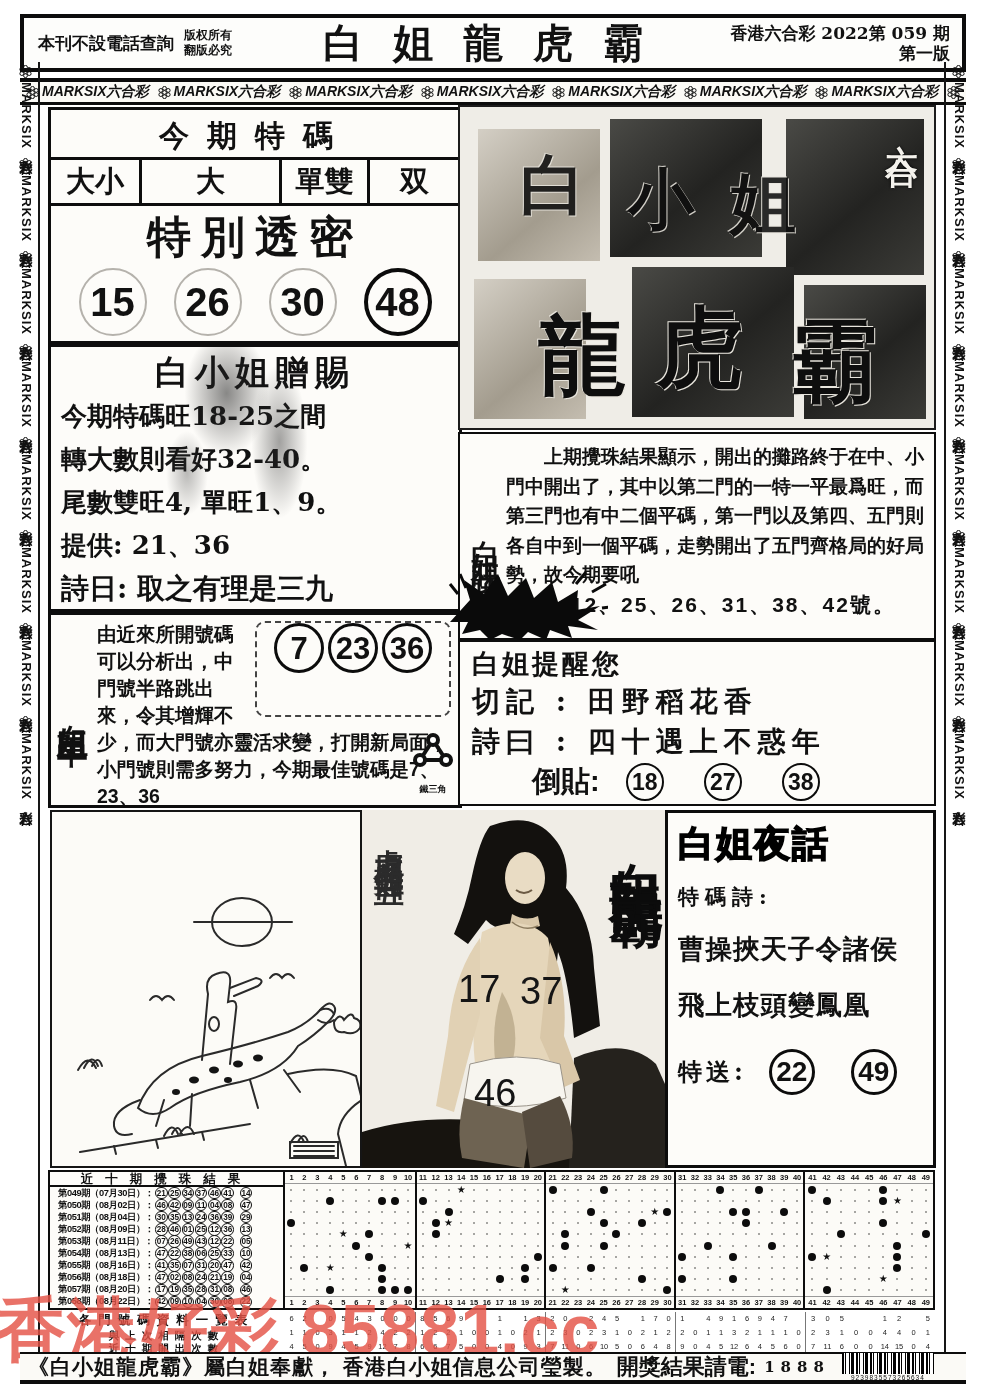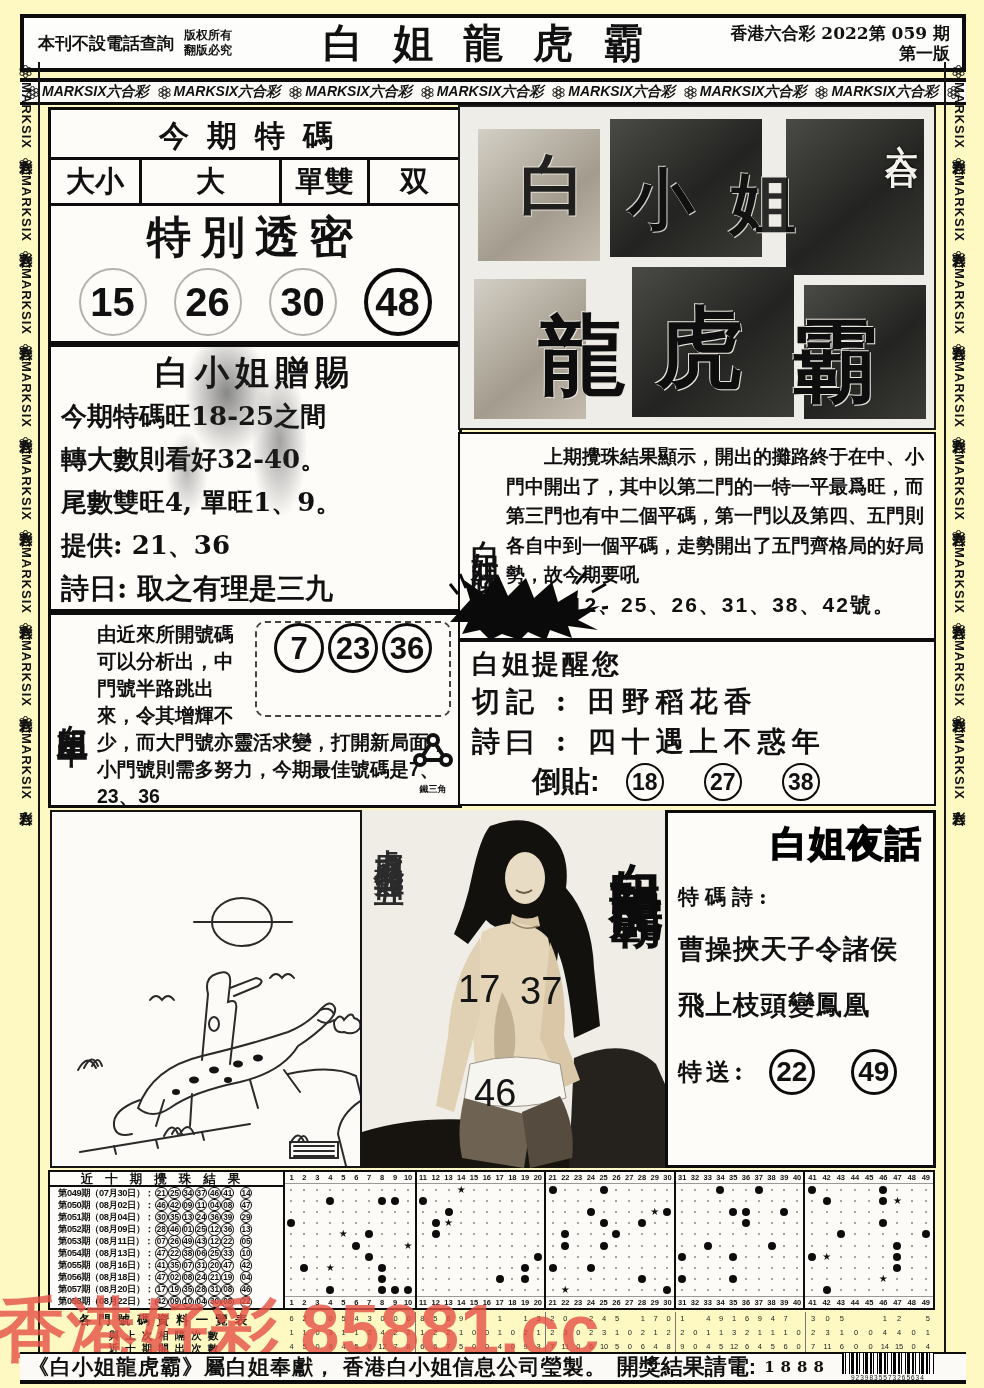--- a/index.html
+++ b/index.html
@@ -1,16 +1,16 @@
 <!DOCTYPE html>
 <html><head>
 <meta charset="utf-8">
 <style>
   html,body{margin:0;padding:0;background:#d8d8d4;}
-  #page{position:relative;width:984px;height:1388px;background:#fef9c3;overflow:hidden;
+  #page{position:relative;width:984px;height:1388px;background:#ffffff;overflow:hidden;
         font-family:"Liberation Sans",sans-serif;color:#111;}
   [data-name]{box-sizing:border-box;}
   .vert{writing-mode:vertical-rl;text-orientation:upright;}
 
   
   #header-box{position:absolute;left:20px;top:14px;width:946px;height:58px;border:4px solid #0c0c0c;
               background:#fdfdfb;display:flex;align-items:center;}
   #hdr-notice{font-size:17px;font-weight:900;padding:0 10px 0 14px;white-space:nowrap;}
   #hdr-copy{font-size:12px;font-weight:700;line-height:15px;padding-right:8px;font-family:"DejaVu Serif",serif;}
   #hdr-title{flex:1;text-align:center;font-size:40px;font-weight:900;letter-spacing:30px;
@@ -113,21 +113,21 @@
   #tixing-box{left:458px;top:640px;width:478px;height:166px;border:2px solid #0d0d0d;padding:4px 12px;}
   #tx-title{font-size:27px;font-weight:900;font-family:"DejaVu Serif",serif;letter-spacing:3px;}
   .tx-line{font-size:28px;font-family:"DejaVu Serif",serif;font-weight:700;letter-spacing:6px;line-height:40px;white-space:nowrap;}
   #tx-daotie{display:flex;align-items:center;gap:26px;padding-left:60px;}
   #tx-daotie-label{font-size:29px;font-weight:900;}
   .sm-circ{width:38px;height:38px;border-radius:50%;border:2.5px solid #0c0c0c;display:flex;align-items:center;
            justify-content:center;font-size:23px;font-weight:700;}
 
   
   #yehua-box{left:665px;top:810px;width:271px;height:358px;border:3px solid #0c0c0c;padding:4px 10px;}
-  #yh-title{text-align:right;font-size:36px;font-weight:900;font-family:"DejaVu Serif",serif;letter-spacing:2px;
+  #yh-title{text-align:left;font-size:36px;font-weight:900;font-family:"DejaVu Serif",serif;letter-spacing:2px;
             -webkit-text-stroke:1.5px #000;height:52px;line-height:52px;}
   .yh-label{font-size:21px;font-weight:900;font-family:"DejaVu Serif",serif;letter-spacing:6px;margin-top:14px;}
   .yh-poem{font-size:26.5px;font-weight:900;margin-top:20px;white-space:nowrap;letter-spacing:1px;}
   #yh-tesong{display:flex;align-items:center;gap:22px;margin-top:26px;}
   #yh-tesong-label{font-size:24px;font-weight:900;font-family:"DejaVu Serif",serif;letter-spacing:4px;}
   .lg-circ{width:46px;height:46px;border-radius:50%;border:3px solid #0c0c0c;display:flex;align-items:center;
            justify-content:center;font-size:28px;font-weight:700;}
 
   
   #results-box{left:48px;top:1170px;width:237px;height:140px;border:2px solid #0d0d0d;background:#fdfcf9;position:absolute;}

